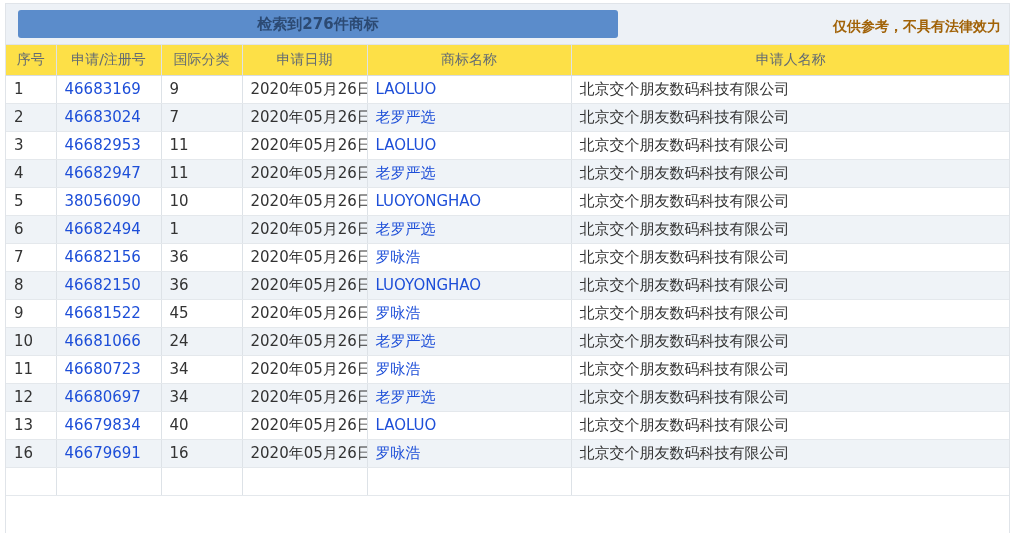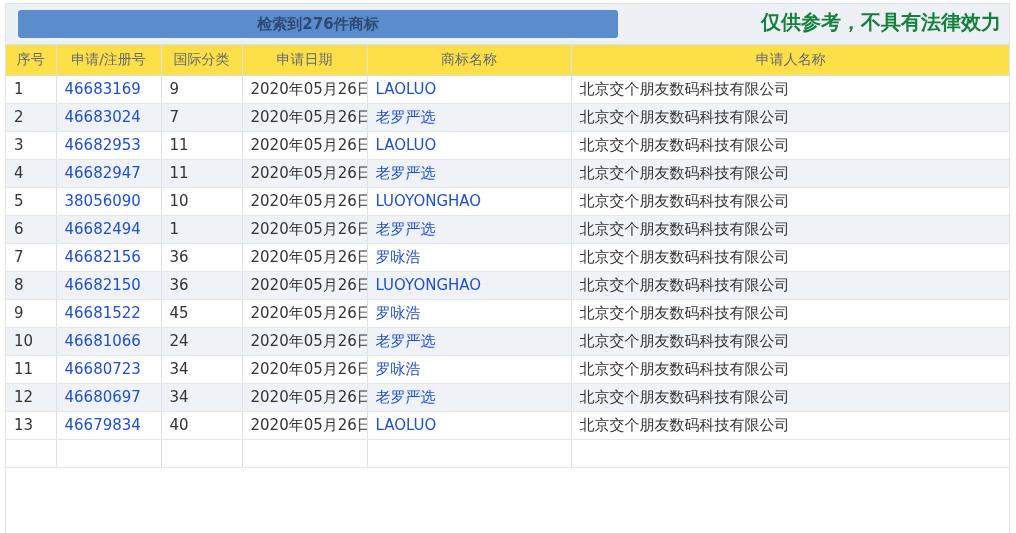--- a/index.html
+++ b/index.html
@@ -41,23 +41,23 @@
     font-family: inherit;
     cursor: pointer;
     line-height: 28px;
     text-align: center;
     padding: 0;
   }
   .disclaimer {
     position: absolute;
     right: 8px;
     bottom: 8px;
-    color: #15803d;
+    color: #a16207;
     font-weight: bold;
-    font-size: 20px;
+    font-size: 14px;
     white-space: nowrap;
   }
   table {
     width: 100%;
     border-collapse: collapse;
     table-layout: fixed;
   }
   col.c-index { width: 50px; }
   col.c-regno { width: 105px; }
   col.c-class { width: 81px; }
@@ -222,20 +222,28 @@
           <td>北京交个朋友数码科技有限公司</td>
         </tr>
         <tr>
           <td>13</td>
           <td><a>46679834</a></td>
           <td>40</td>
           <td>2020年05月26日</td>
           <td><a>LAOLUO</a></td>
           <td>北京交个朋友数码科技有限公司</td>
         </tr>
+        <tr class="striped">
+          <td>16</td>
+          <td><a>46679691</a></td>
+          <td>16</td>
+          <td>2020年05月26日</td>
+          <td><a>罗咏浩</a></td>
+          <td>北京交个朋友数码科技有限公司</td>
+        </tr>
         <tr>
           <td></td>
           <td></td>
           <td></td>
           <td></td>
           <td></td>
           <td></td>
         </tr>
       </tbody>
   </table>

